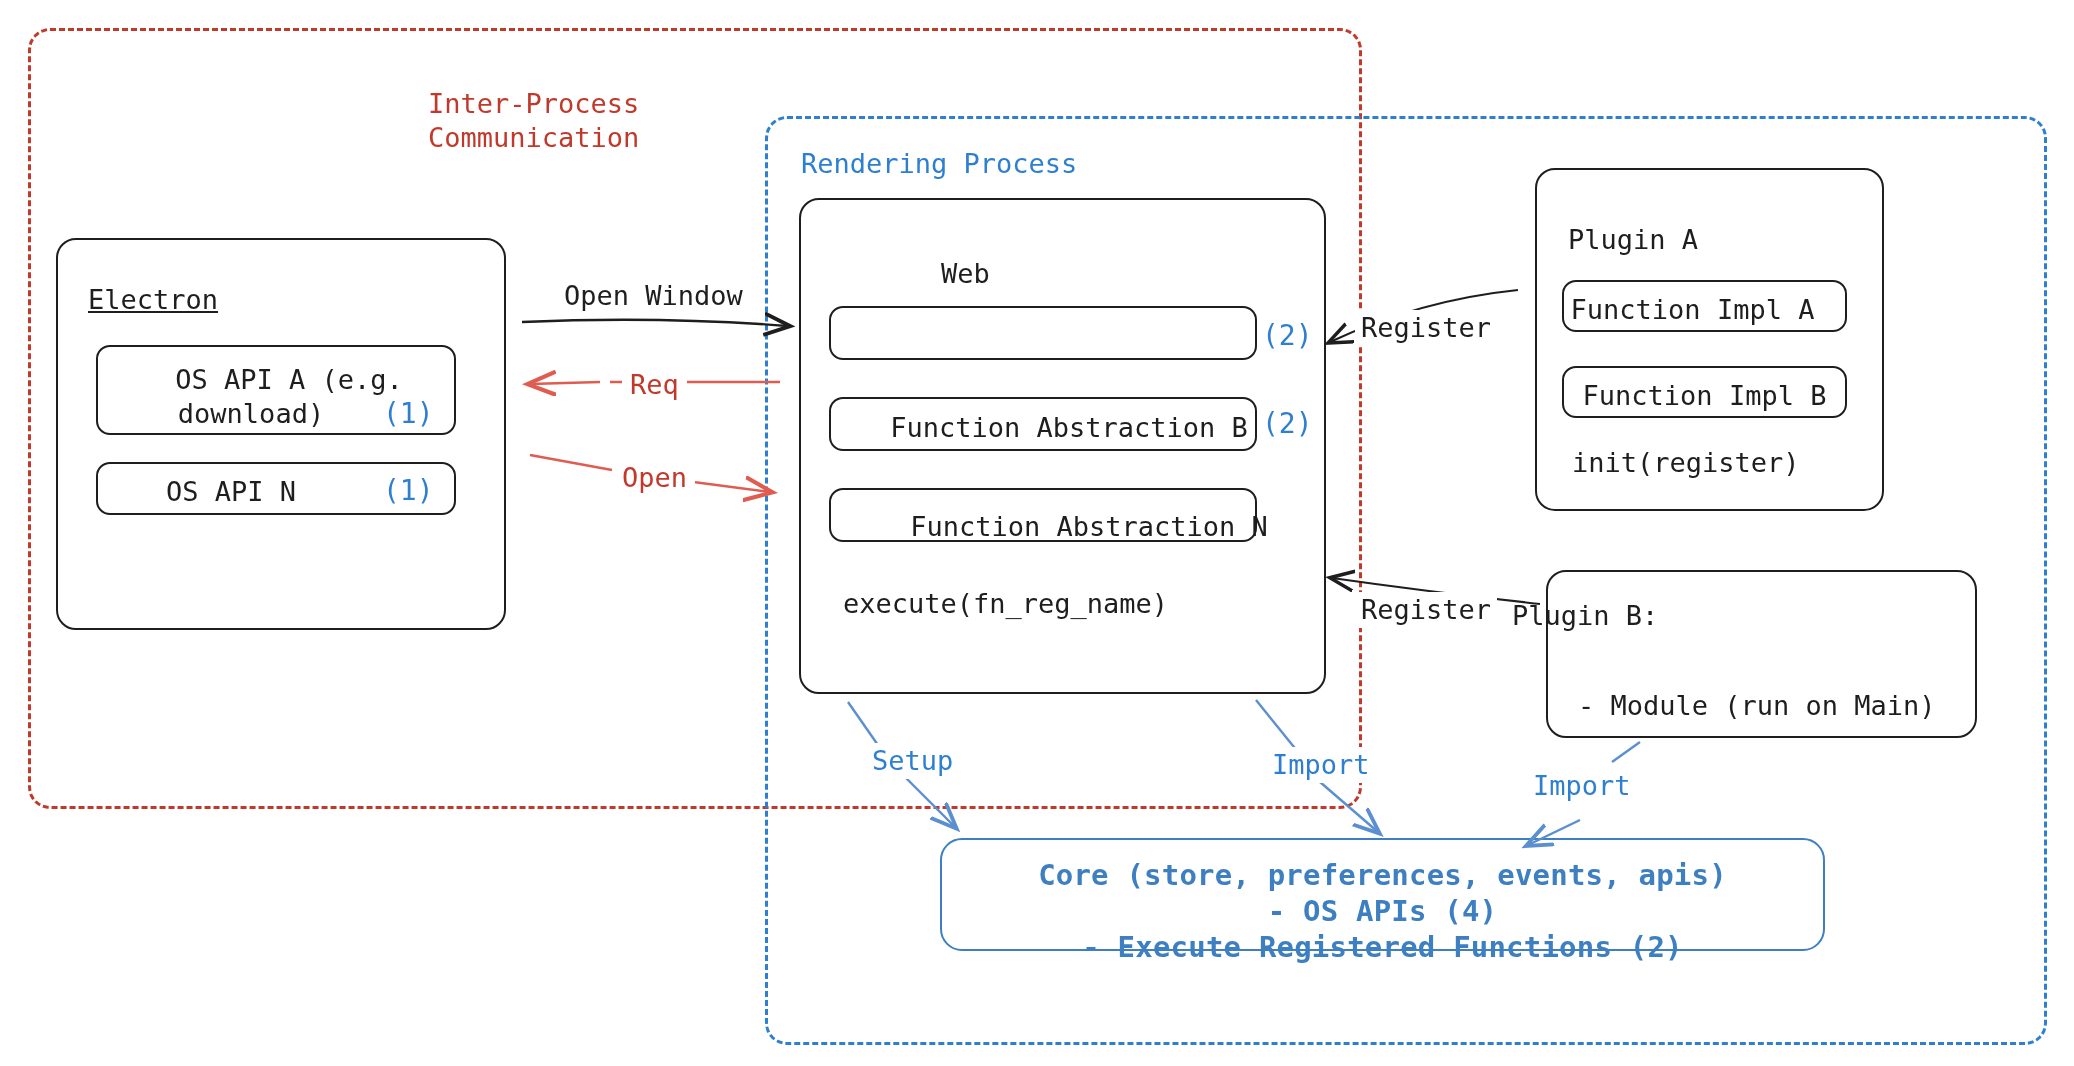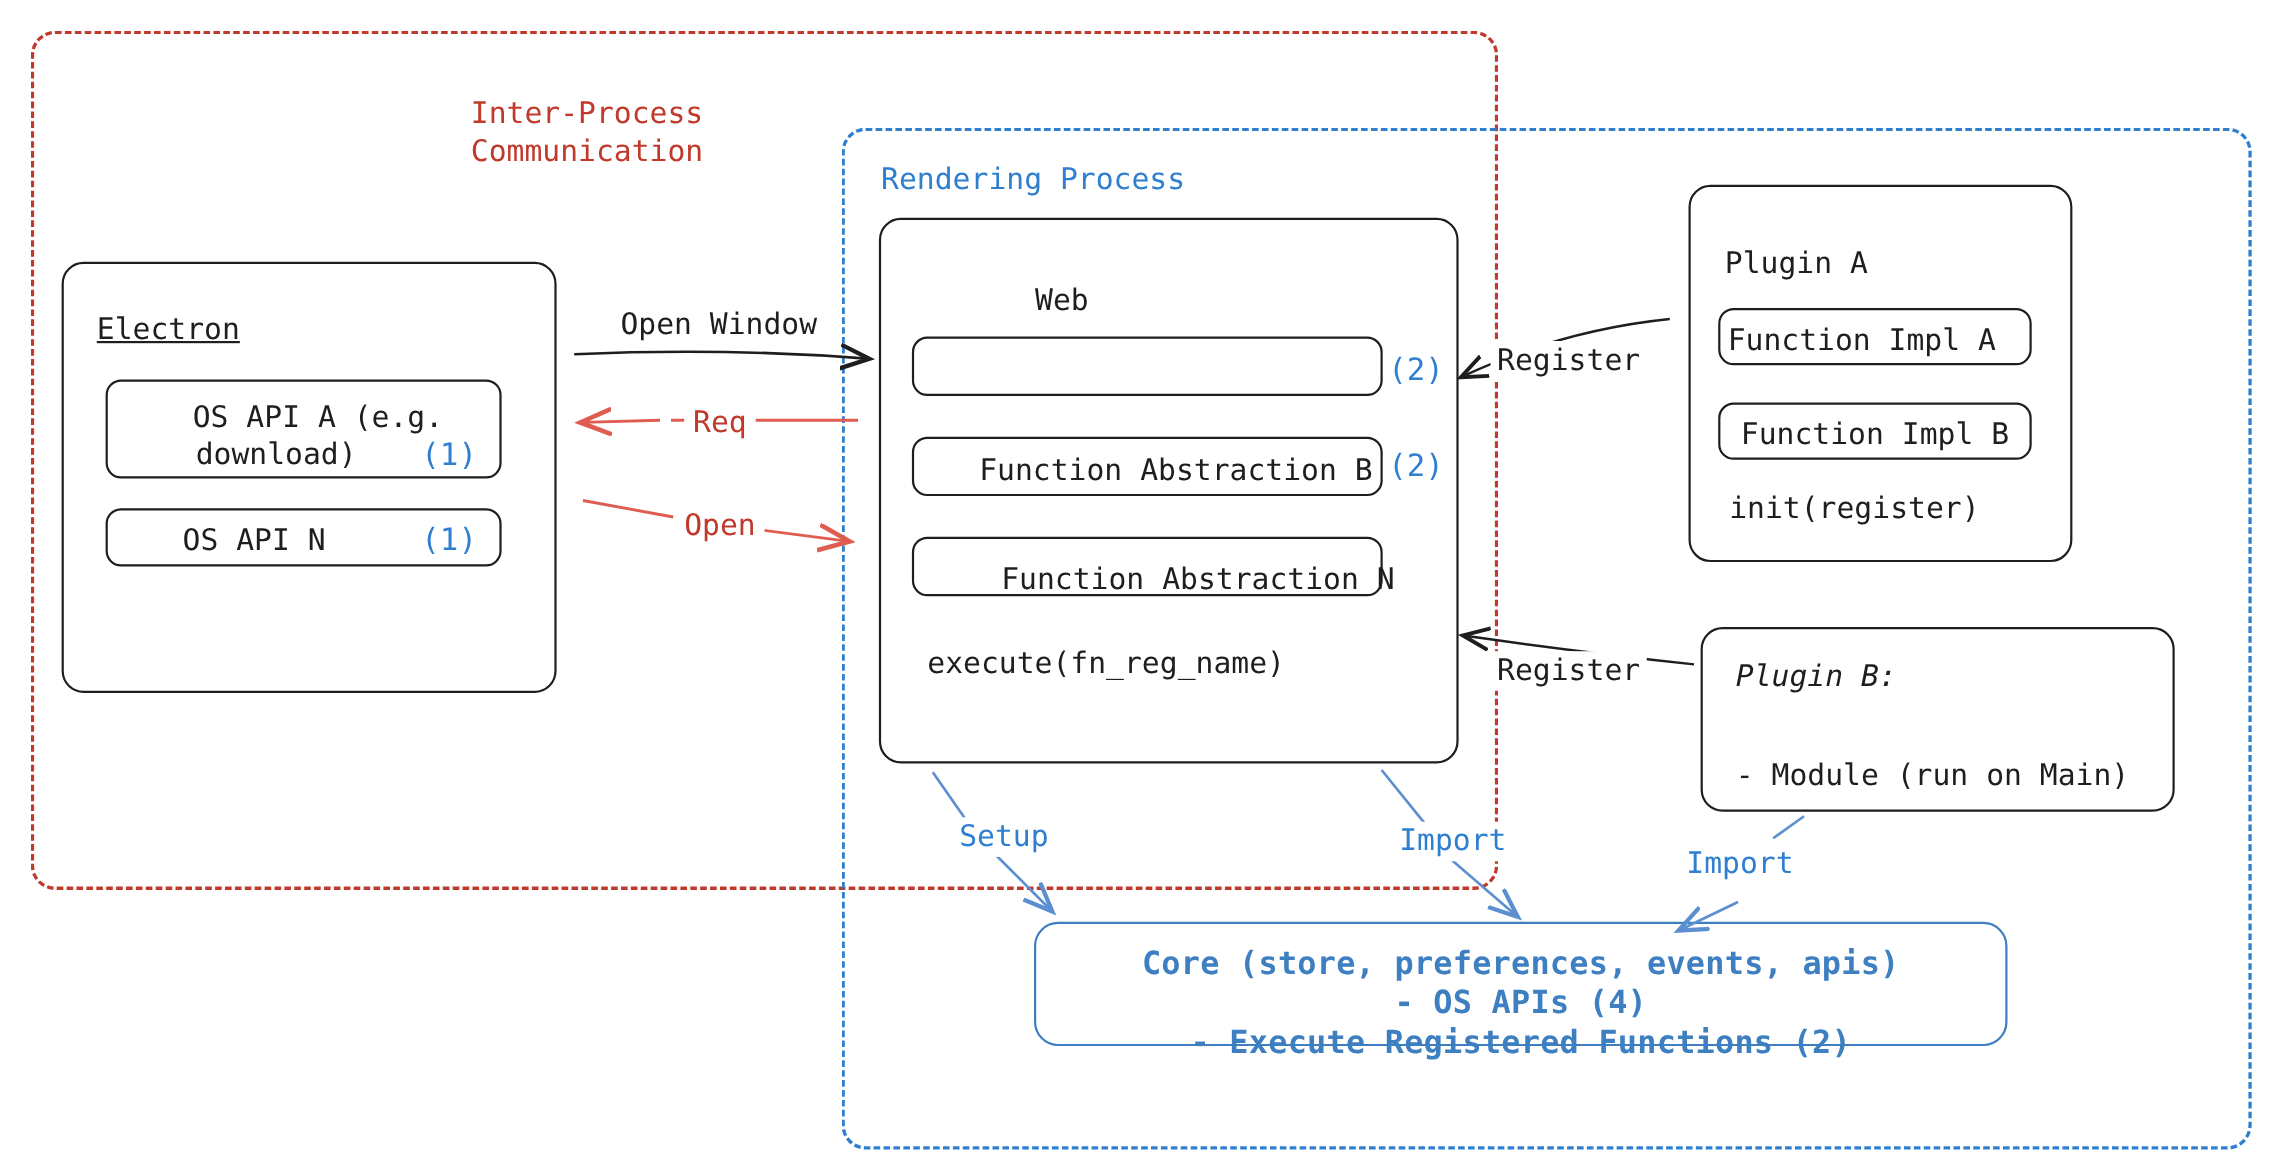--- a/index.html
+++ b/index.html
@@ -119,21 +119,21 @@
 
   <div class="node inner" style="left:1562px; top:280px; width:285px; height:52px;"></div>
   <div class="lbl t-node center" style="left:1562px; top:292px; width:261px;">Function Impl A</div>
 
   <div class="node inner" style="left:1562px; top:366px; width:285px; height:52px;"></div>
   <div class="lbl t-node center" style="left:1562px; top:378px; width:285px;">Function Impl B</div>
 
   <div class="lbl t-node" style="left:1572px; top:445px;">init(register)</div>
 
   <div class="node" style="left:1546px; top:570px; width:431px; height:168px;"></div>
-  <div class="lbl t-node" style="left:1578px; top:598px;font-style:italic;">Plugin B:</div>
+  <div class="lbl t-node" style="left:1512px; top:598px;">Plugin B:</div>
   <div class="lbl t-node" style="left:1578px; top:688px;">- Module (run on Main)</div>
 
   <div class="node core" style="left:940px; top:838px; width:885px; height:113px;"></div>
   <div class="lbl t-core core-blue center" style="left:940px; top:856px; width:885px;">Core (store, preferences, events, apis)</div>
   <div class="lbl t-core core-blue center" style="left:940px; top:892px; width:885px;">- OS APIs (4)</div>
   <div class="lbl t-core core-blue center" style="left:940px; top:928px; width:885px;">- Execute Registered Functions (2)</div>
 
   <svg class="layer" viewBox="0 0 2074 1066">
     <defs>
       <marker id="ah-dark" markerWidth="13" markerHeight="13" refX="10" refY="5" orient="auto" markerUnits="strokeWidth">

